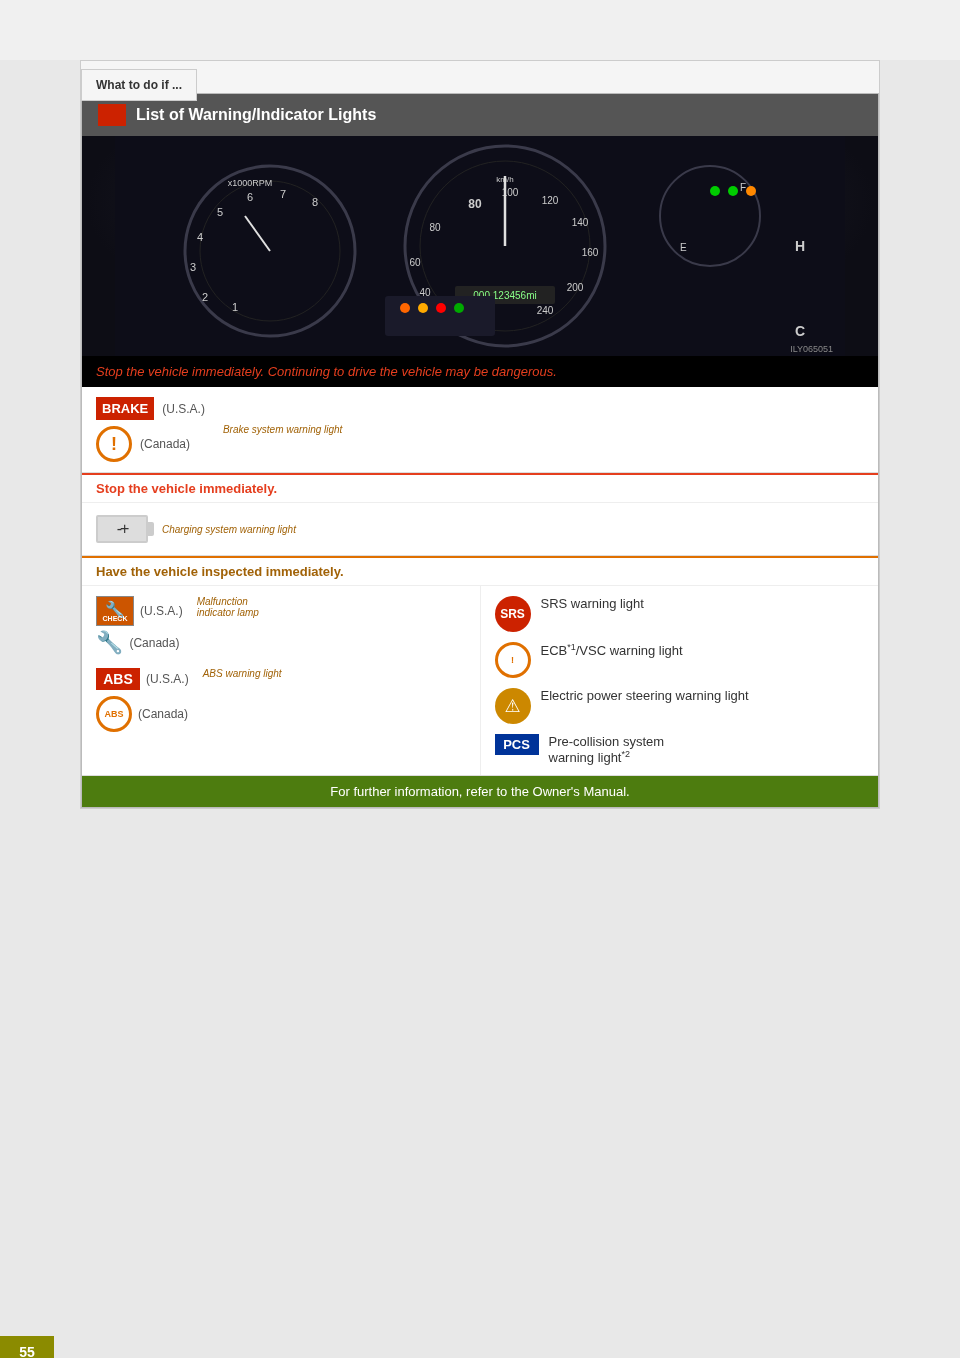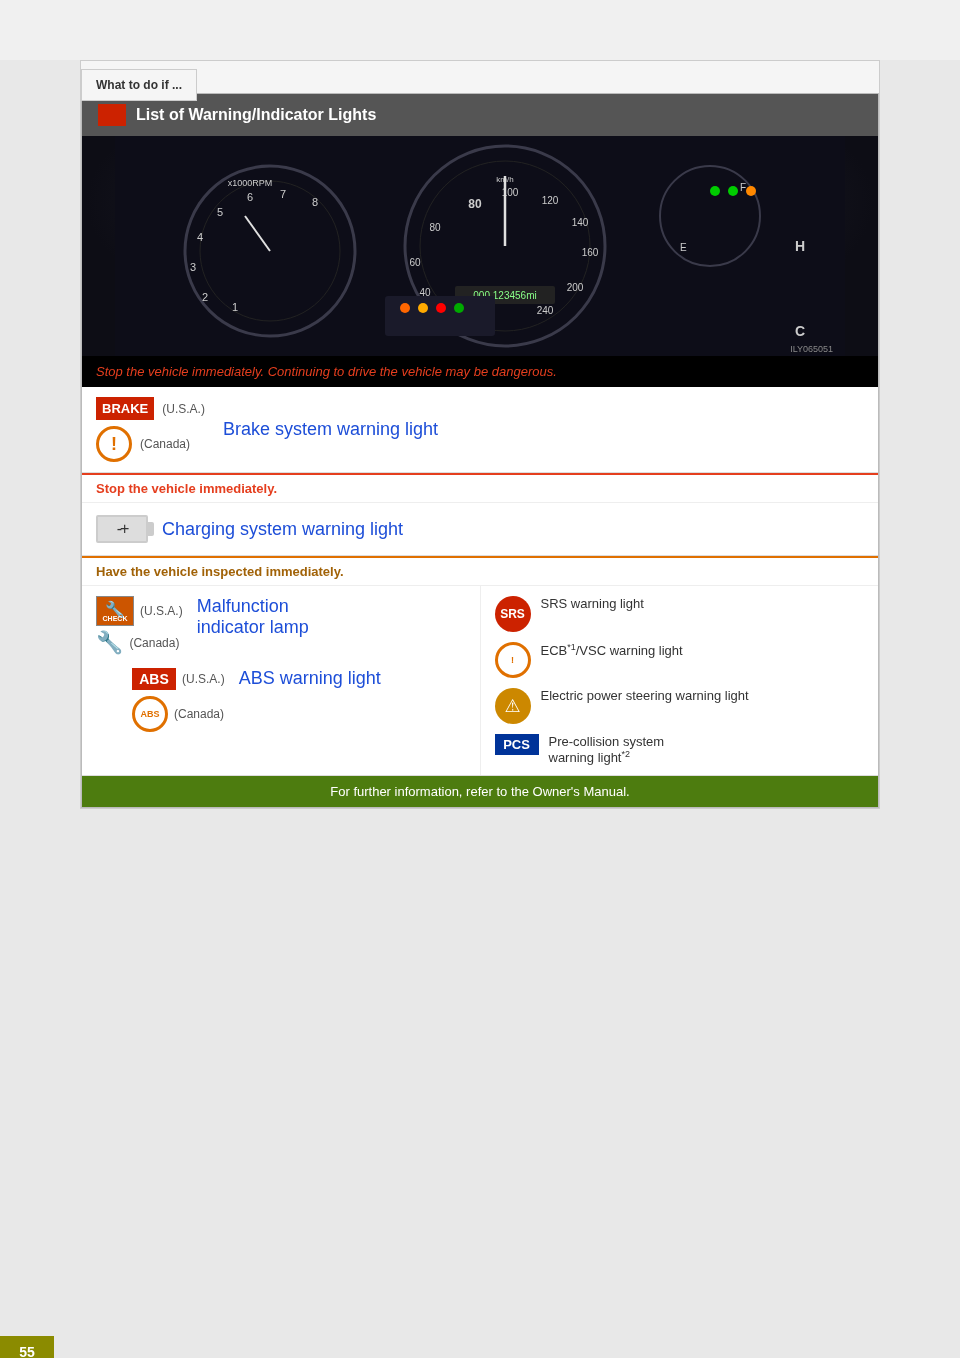--- a/index.html
+++ b/index.html
@@ -137,22 +137,23 @@
       text-align: center;
     }
 
     .sub-label {
       font-size: 12px;
       color: #555;
       margin-right: 4px;
     }
 
     .warning-label {
-      font-size: 18px;
-      color: #1d4ed8;
+      font-size: 10px;
+      color: #a16207;
+      font-style: italic;
     }
 
     .footer-banner {
       background: #4d7c0f;
       color: #fff;
       text-align: center;
       padding: 8px 14px;
       font-size: 13px;
     }
 
@@ -348,21 +349,21 @@
               </div>
               <div style="display:flex; align-items:center; gap:6px;">
                 <div style="color:#e07000; font-size:22px; line-height:1;">🔧</div>
                 <span class="sub-label">(Canada)</span>
               </div>
             </div>
             <span class="warning-label">Malfunction<br>indicator lamp</span>
           </div>
 
           <div style="display:flex; align-items:flex-start; gap:10px;">
-            <div style="display:flex; flex-direction:column; gap:6px; align-items:flex-start;margin-left:36px;">
+            <div style="display:flex; flex-direction:column; gap:6px; align-items:flex-start;">
               <div style="display:flex; align-items:center; gap:6px;">
                 <span class="icon-abs">ABS</span>
                 <span class="sub-label">(U.S.A.)</span>
               </div>
               <div style="display:flex; align-items:center; gap:6px;">
                 <div class="icon-abs-circle">ABS</div>
                 <span class="sub-label">(Canada)</span>
               </div>
             </div>
             <span class="warning-label">ABS warning light</span>

